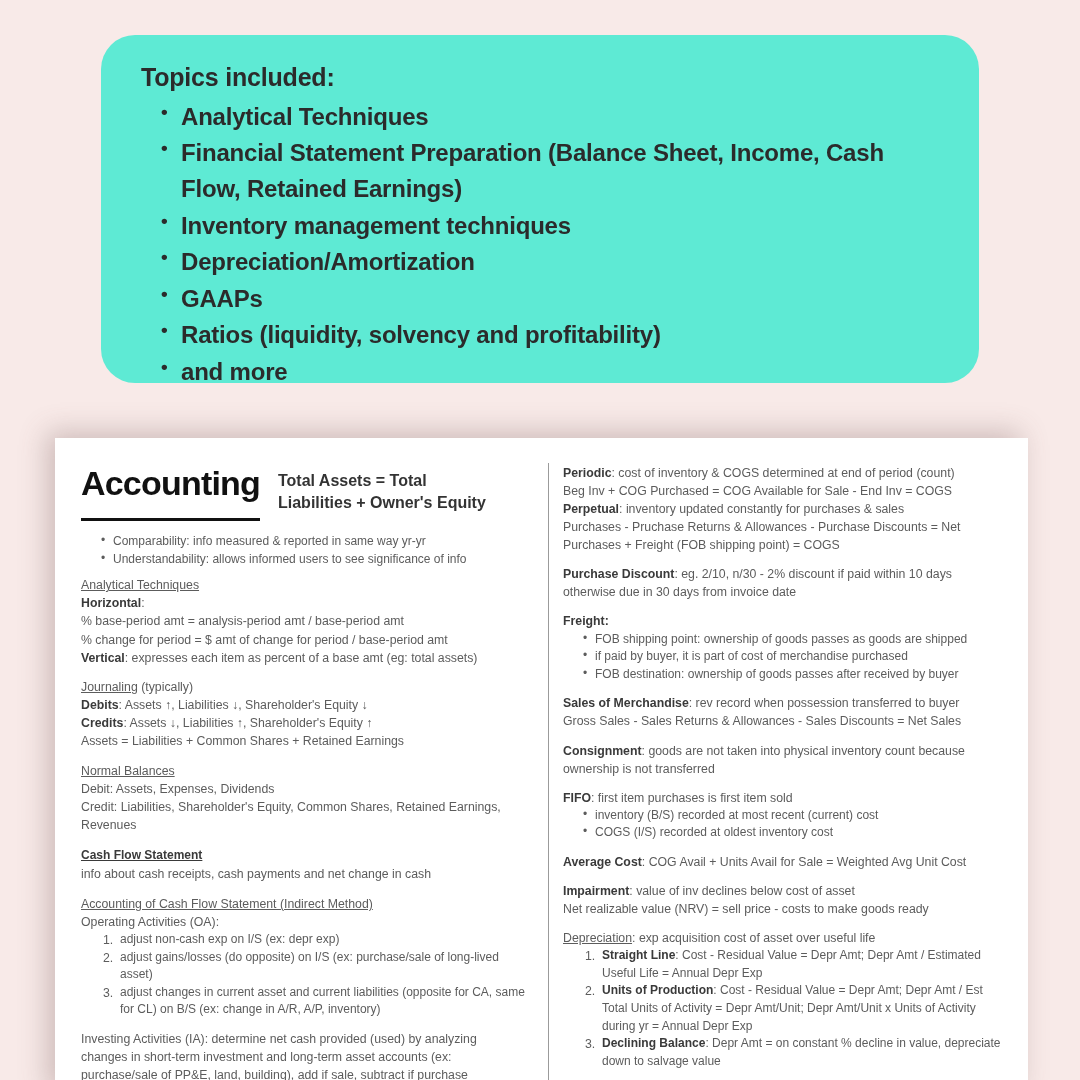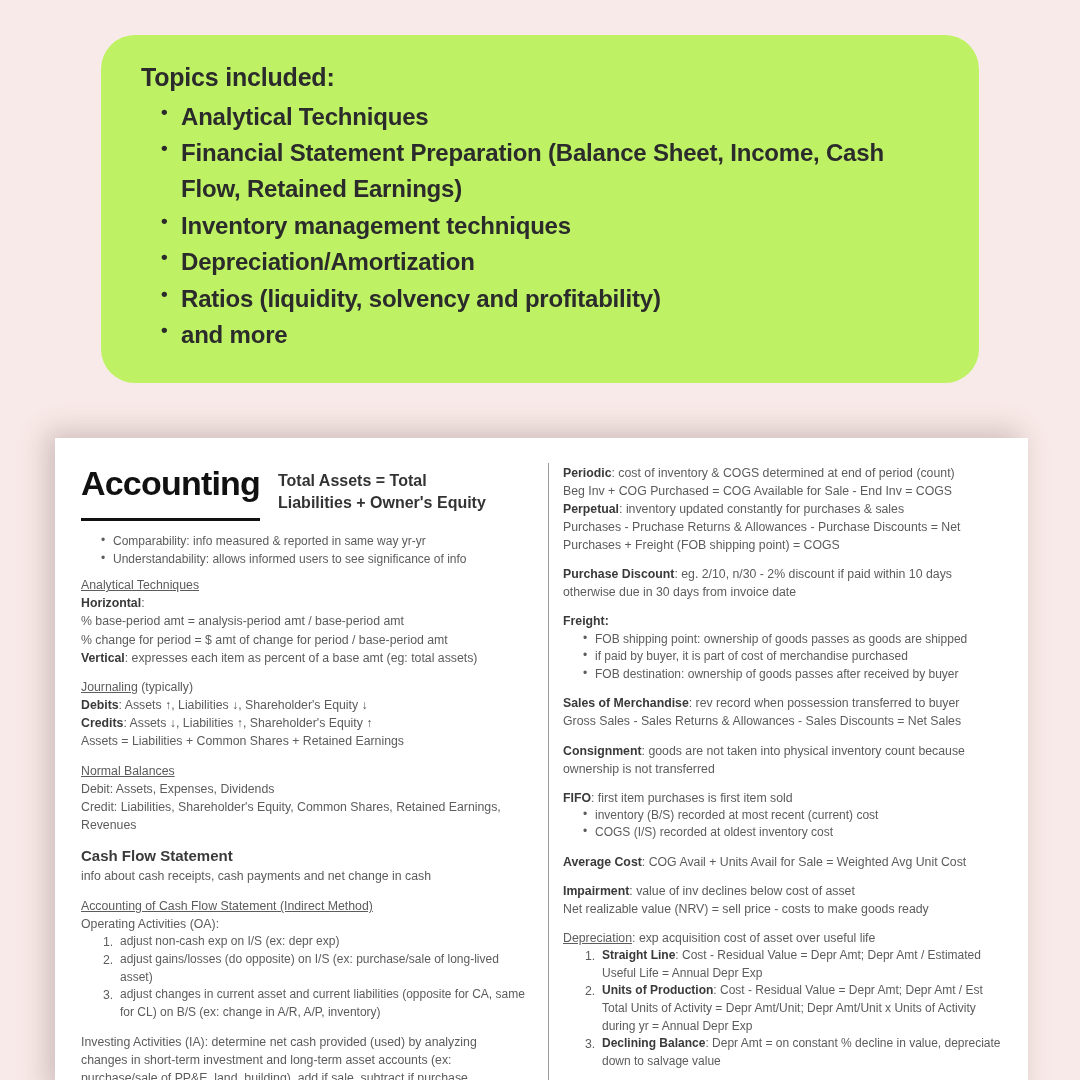--- a/index.html
+++ b/index.html
@@ -15,21 +15,21 @@
     position: relative;
   }
 
   
   #topics-card {
     position: absolute;
     left: 101px;
     top: 35px;
     width: 878px;
     height: 348px;
-    background: #bef264;
+    background: #5eead4;
     border-radius: 34px;
     box-sizing: border-box;
     padding: 26px 34px 18px 40px;
   }
   #topics-title {
     font-size: 25px;
     font-weight: bold;
     color: #2b2b2b;
     letter-spacing: -0.2px;
     margin: 0 0 5px 0;
@@ -130,24 +130,25 @@
     color: #5c5c5c;
   }
   .sec-underline {
     font-size: 12.3px;
     line-height: 1.47;
     color: #5c5c5c;
     text-decoration: underline;
     display: inline-block;
   }
   .sec-underline-bold {
-    font-size: 15px;
+    font-size: 12px;
     line-height: 1.47;
     color: #3a3a3a;
     font-weight: bold;
+    text-decoration: underline;
     display: inline-block;
   }
   .b {
     font-weight: bold;
     color: #3a3a3a;
   }
   .gap {
     height: 11px;
   }
   .gap-sm {
@@ -197,20 +198,21 @@
 </head>
 <body>
 
 <div id="topics-card">
   <div id="topics-title">Topics included:</div>
   <ul id="topics-list">
     <li>Analytical Techniques</li>
     <li>Financial Statement Preparation (Balance Sheet, Income, Cash Flow, Retained Earnings)</li>
     <li>Inventory management techniques</li>
     <li>Depreciation/Amortization</li>
+    <li>GAAPs</li>
     <li>Ratios (liquidity, solvency and profitability)</li>
     <li>and more</li>
   </ul>
 </div>
 
 <div id="sheet">
   <div id="sheet-inner">
 
     <div class="col col-left">
 

